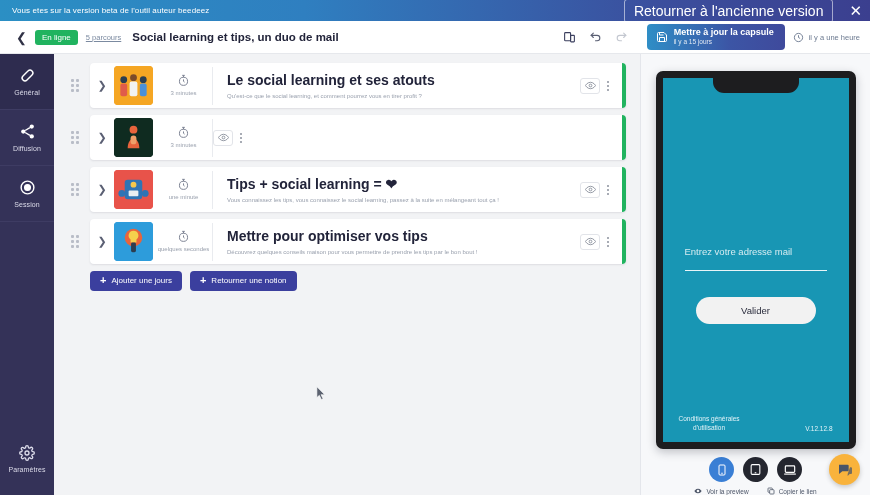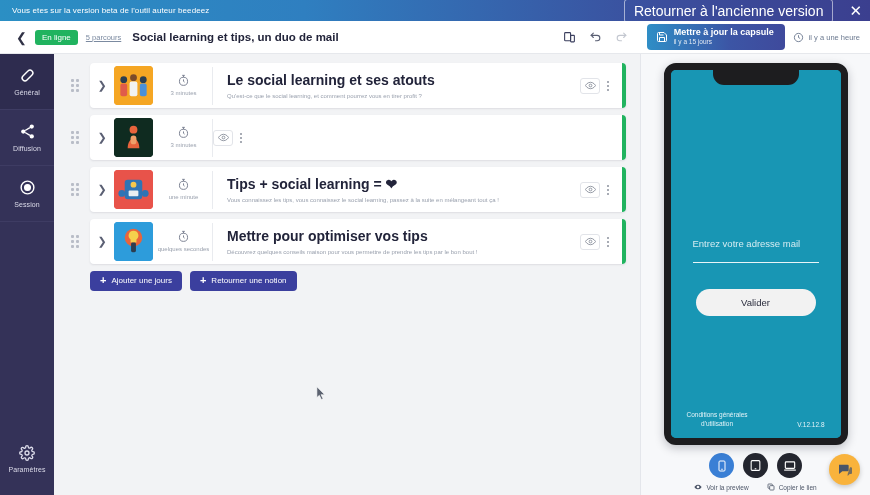--- a/index.html
+++ b/index.html
@@ -138,23 +138,23 @@
   .cursor-arrow { position: absolute; left: 262px; top: 332px; width: 10px; height: 14px; }
 
   
   .preview {
     width: 230px; background: #f7f8fa;
     border-left: 1px solid #e4e6eb;
     position: relative; flex-shrink: 0;
     display: flex; flex-direction: column; align-items: center;
   }
   .phone {
-    width: 184px; height: 382px;
-    border: 7px solid #1d1d1f; border-radius: 12px;
-    margin-top: 9px; background: #1896b4;
+    width: 200px; height: 382px;
+    border: 7px solid #1d1d1f; border-radius: 7px;
+    margin-top: 17px; background: #1896b4;
     position: relative; overflow: hidden;
     box-shadow: 0 3px 10px rgba(20,25,40,.25);
   }
   .notch {
     position: absolute; top: 0; left: 50%; transform: translateX(-50%);
     width: 86px; height: 15px; background: #1d1d1f;
     border-radius: 0 0 11px 11px; z-index: 3;
   }
   .phone-screen {
     position: absolute; inset: 0; background: #1896b4;

